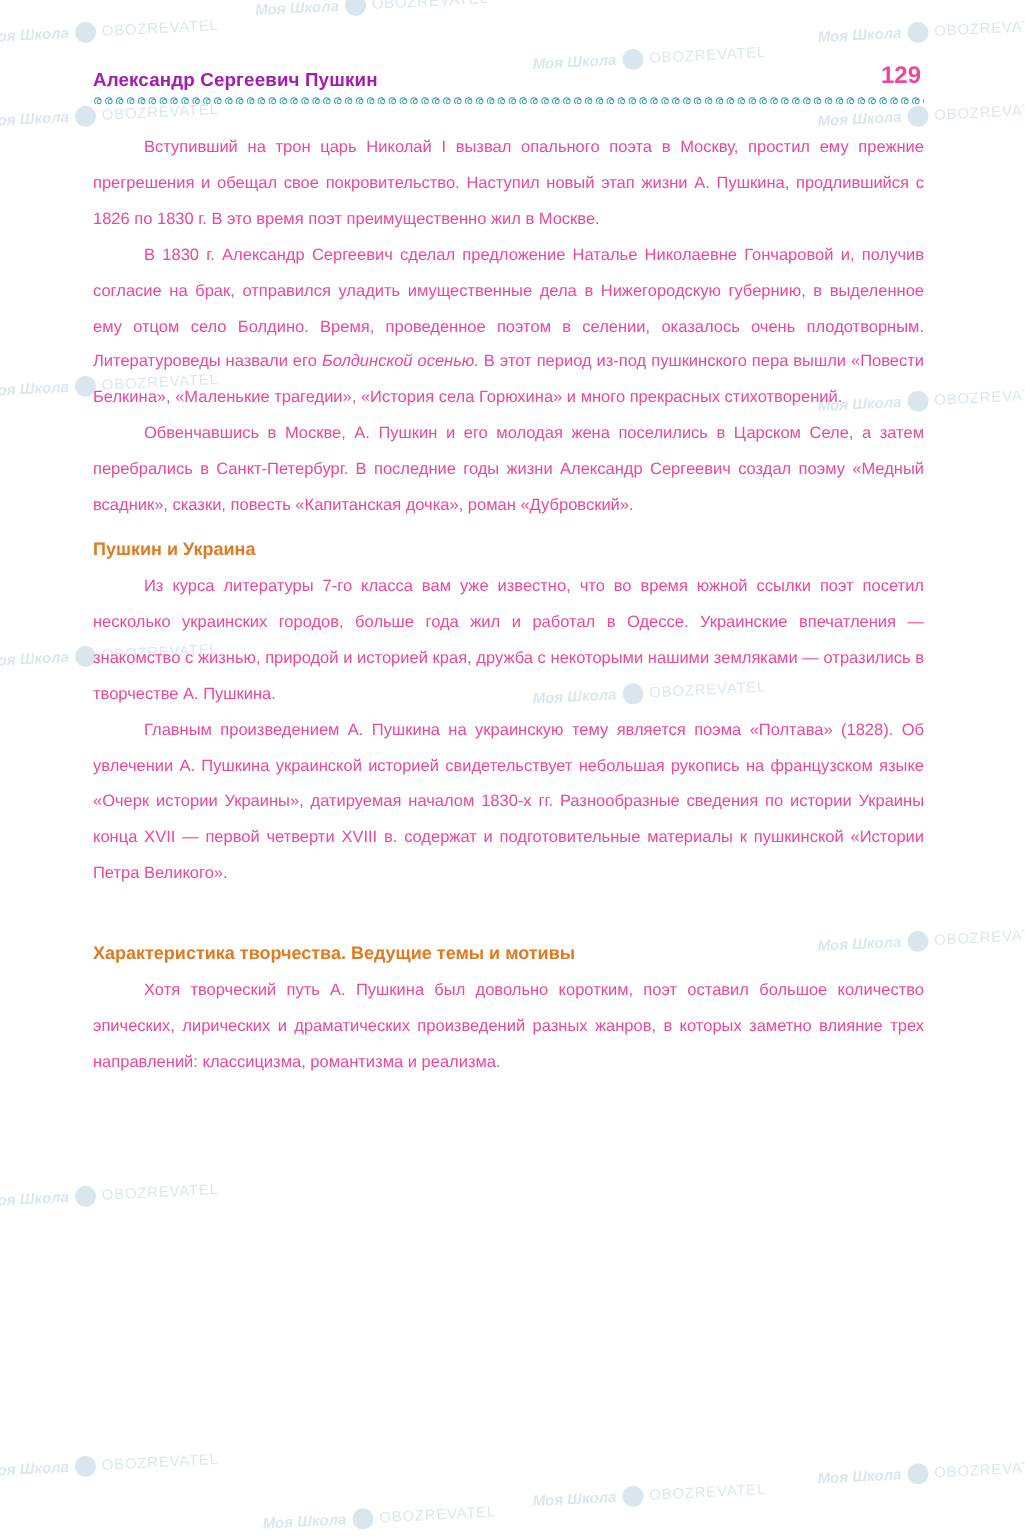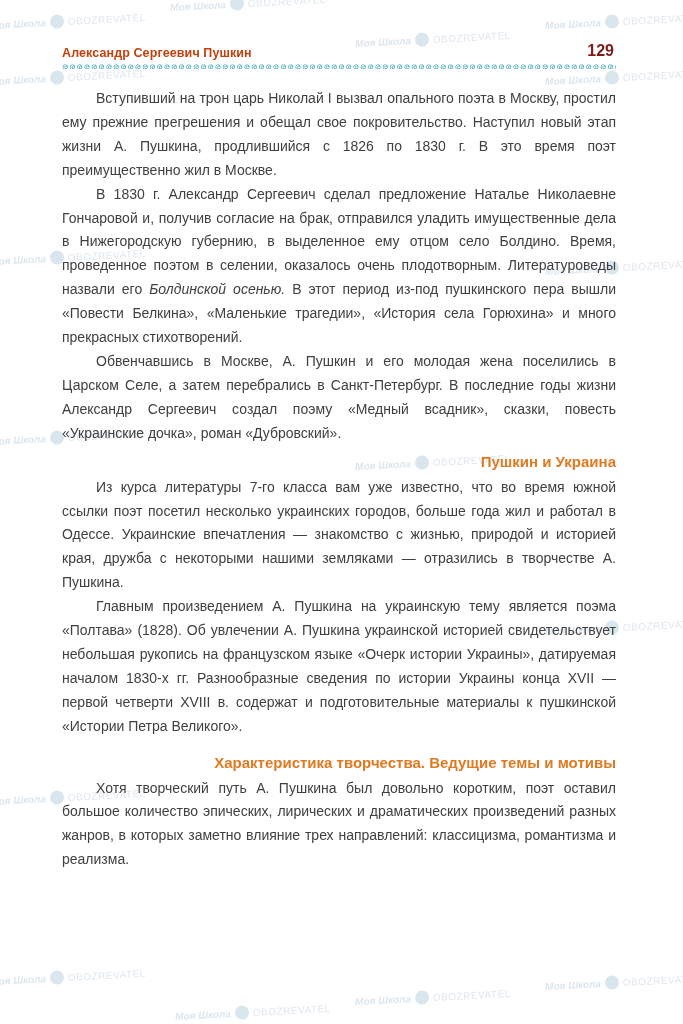--- a/index.html
+++ b/index.html
@@ -60,67 +60,66 @@
     .running-head {
       display: flex;
       justify-content: space-between;
       align-items: flex-end;
       height: 20px;
     }
     .running-title {
       font-family: "Liberation Sans", sans-serif;
       font-weight: bold;
       font-size: 12.5px;
-      color: #c2410c;
+      color: #a21caf;
       letter-spacing: 0.1px;
       margin-top: 41px;
     }
     .page-number {
       font-family: "Liberation Sans", sans-serif;
       font-weight: bold;
       font-size: 16px;
-      color: #7f1d1d;
+      color: #ec4899;
       margin-right: 2px;
     }
     .ornament {
       margin-top: 3px;
       height: 8px;
       font-size: 8px;
       line-height: 8px;
       color: #2a9bb5;
       overflow: hidden;
       white-space: nowrap;
       letter-spacing: -0.5px;
     }
     .content {
       margin-top: 16px;
     }
     p.para {
       margin: 0;
       font-family: "Liberation Sans", sans-serif;
-      font-size: 14px;
+      font-size: 11px;
       line-height: 23.9px;
       text-align: justify;
       text-indent: 34px;
-      color: #404040;
+      color: #ec4899;
       hyphens: manual;
     }
     p.para em {
     }
     h2.section-heading {
       margin: 4px 0 2px 0;
       font-family: "Liberation Sans", sans-serif;
       font-weight: bold;
-      font-size: 15px;
+      font-size: 12px;
       line-height: 24px;
       color: #e07a20;
-      text-align: right;
     }
     h2.section-heading.second {
-      margin-top: 12px;
+      margin-top: 28px;
     }
   </style>
 </head>
 <body>
 
 <div class="watermark-layer">
   <div class="wm" style="left:-10px;top:14px;">
     <span class="wm-school">Моя Школа</span>
     <span class="wm-logo"></span>
     <span class="wm-obz">OBOZREVATEL</span>
@@ -208,21 +207,21 @@
       <span class="running-title">Александр Сергеевич Пушкин</span>
       <span class="page-number">129</span>
     </div>
     <div class="ornament">ര ര ര ര ര ര ര ര ര ര ര ര ര ര ര ര ര ര ര ര ര ര ര ര ര ര ര ര ര ര ര ര ര ര ര ര ര ര ര ര ര ര ര ര ര ര ര ര ര ര ര ര ര ര ര ര ര ര ര ര ര ര ര ര ര ര ര ര ര ര ര ര ര ര ര ര ര ര ര ര</div>
   </header>
 
   <main class="content">
     <section>
       <p class="para">Вступивший на трон царь Николай I вызвал опального поэта в Мо­скву, простил ему прежние прегрешения и обещал свое покровитель­ство. Наступил новый этап жизни А. Пушкина, продлившийся с 1826 по 1830 г. В это время поэт преимущественно жил в Москве.</p>
       <p class="para"><span>В 1830 г. Александр Сергеевич сделал предложение Наталье Нико­лаевне Гончаровой и, получив согласие на брак, отправился уладить иму­щественные дела в Нижегородскую губернию, в выделенное ему отцом село Болдино. Время, проведенное поэтом в селении, оказалось очень плодотворным. Литературоведы назвали его </span><em>Болдинской осенью.</em><span> В этот период из-под пушкинского пера вышли «Повести Белкина», «Маленькие трагедии», «История села Горюхина» и много прекрасных стихотворений.</span></p>
-      <p class="para">Обвенчавшись в Москве, А. Пушкин и его молодая жена поселились в Царском Селе, а затем перебрались в Санкт-Петербург. В последние годы жизни Александр Сергеевич создал поэму «Медный всадник», сказки, повесть «Украинские дочка», роман «Дубровский».</p>
+      <p class="para">Обвенчавшись в Москве, А. Пушкин и его молодая жена поселились в Царском Селе, а затем перебрались в Санкт-Петербург. В последние годы жизни Александр Сергеевич создал поэму «Медный всадник», сказки, повесть «Капитанская дочка», роман «Дубровский».</p>
     </section>
 
     <section>
       <h2 class="section-heading">Пушкин и Украина</h2>
       <p class="para">Из курса литературы 7-го класса вам уже известно, что во время южной ссылки поэт посетил несколько украинских городов, больше года жил и работал в Одессе. Украинские впечатления — знакомство с жизнью, природой и историей края, дружба с некоторыми нашими земляками — отразились в творчестве А. Пушкина.</p>
       <p class="para">Главным произведением А. Пушкина на украинскую тему является поэма «Полтава» (1828).  Об увлечении А. Пушкина украинской истори­ей свидетельствует небольшая рукопись на французском языке «Очерк истории Украины», датируемая началом 1830-х гг. Разнообразные сведе­ния по истории Украины конца XVII — первой четверти XVIII в. содержат и подготовительные материалы к пушкинской «Истории Петра Великого».</p>
     </section>
 
     <section>
       <h2 class="section-heading second">Характеристика творчества. Ведущие темы и мотивы</h2>

